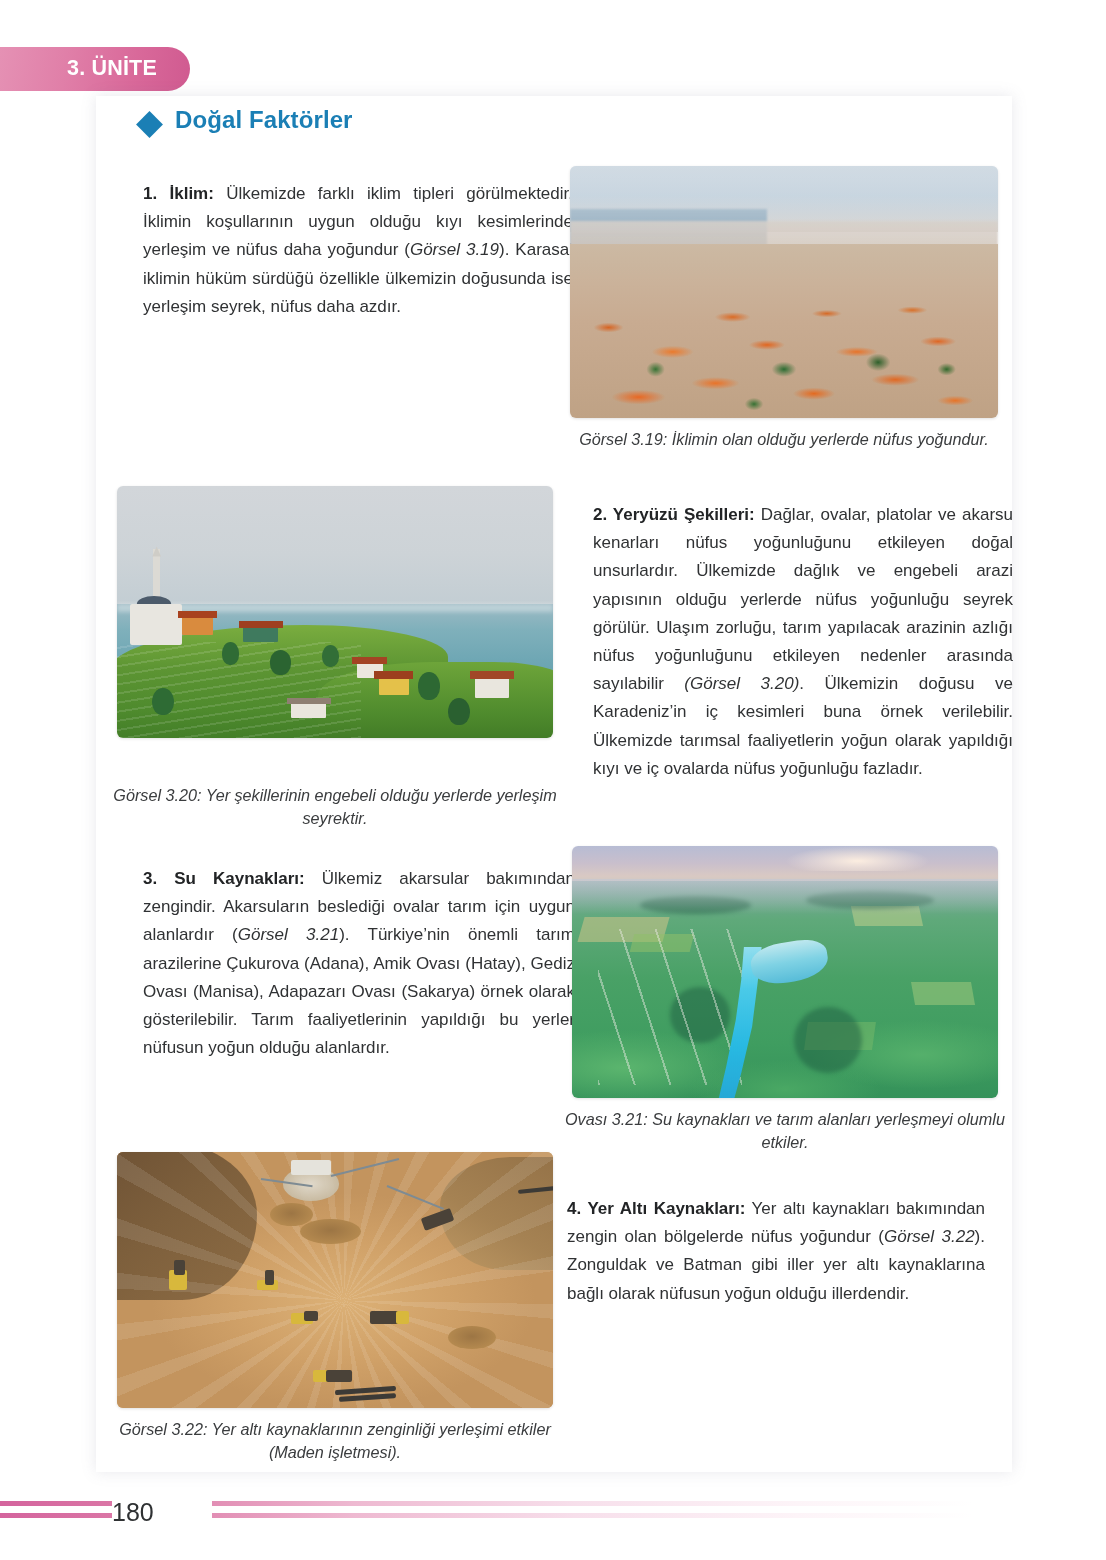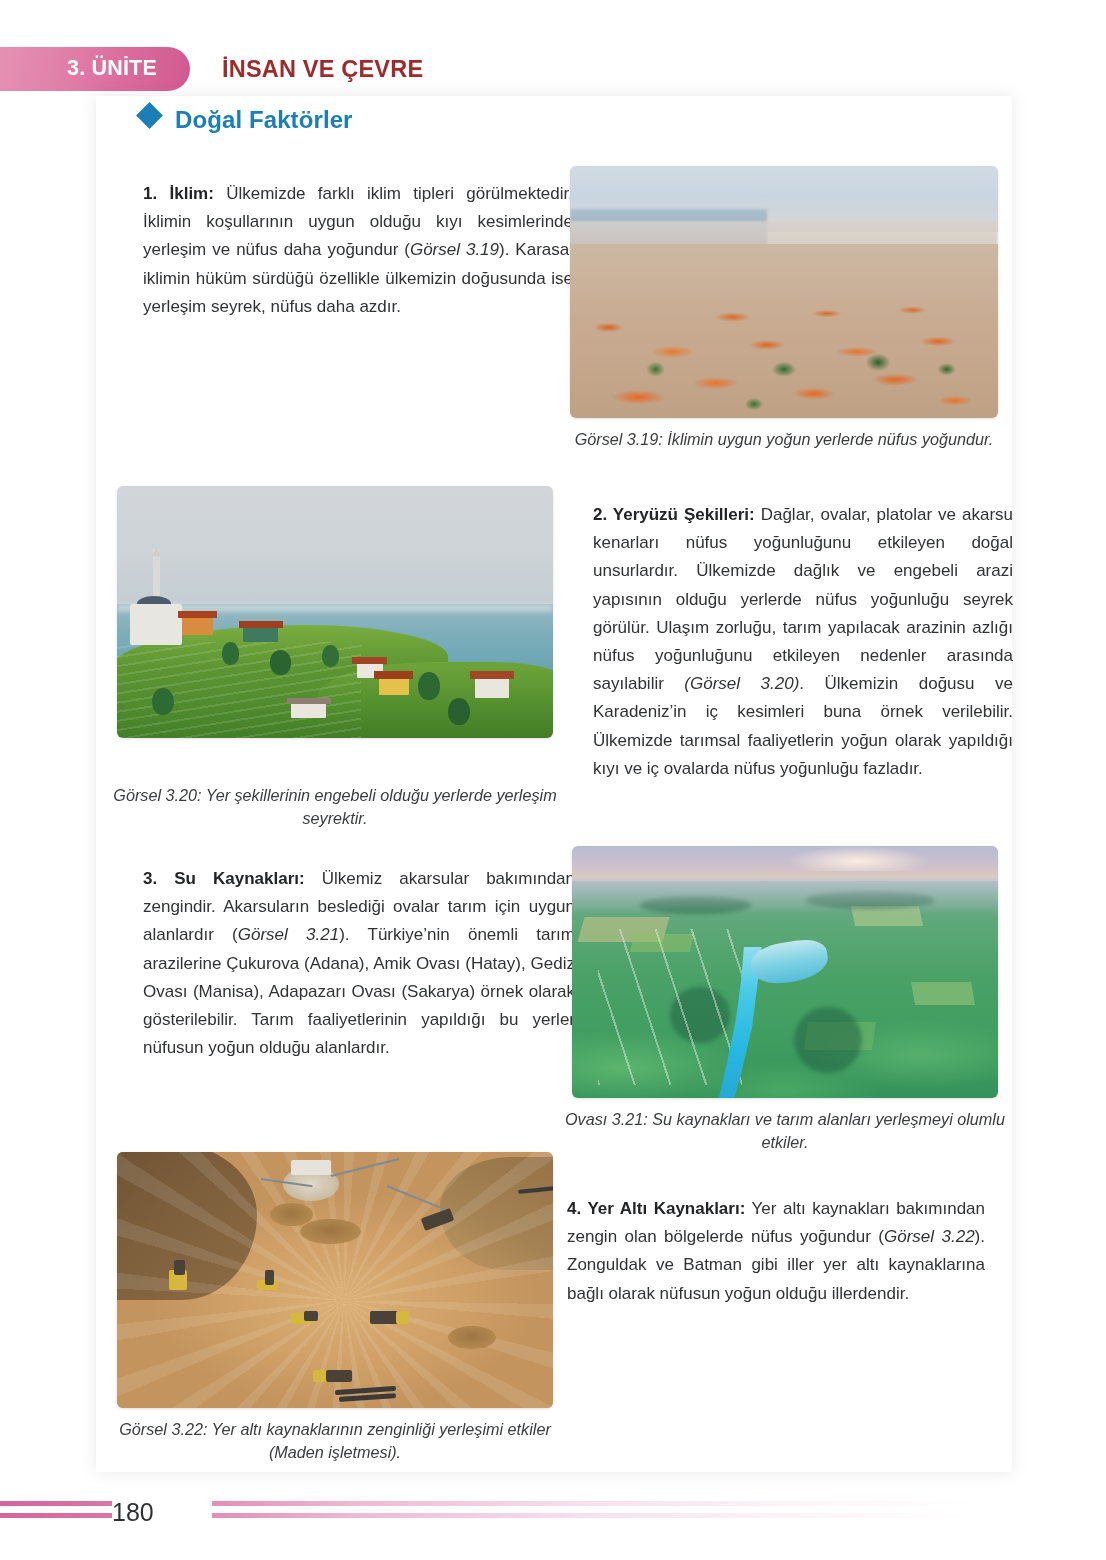--- a/index.html
+++ b/index.html
@@ -59,21 +59,21 @@
     width: 916px; height: 1376px;
     background: #ffffff;
     box-shadow: 0 0 14px rgba(120,120,140,0.17);
   }
 
   
   .section-title-row {
     position: absolute;
     left: 140px; top: 106px;
     display: flex;
-    align-items: flex-start;
+    align-items: flex-end;
     gap: 16px;
   }
   .diamond-bullet {
     width: 19px; height: 19px;
     background: #1b7fb5;
     transform: rotate(45deg);
     flex: 0 0 auto;
   }
   .section-title-text {
     color: #1b7fb5;
@@ -341,21 +341,20 @@
     line-height: 32px;
   }
 </style>
 </head>
 <body>
 
 <div class="page-header">
   <div class="unit-tab">
     <span class="unit-tab-label">3. ÜNİTE</span>
   </div>
-  <div class="header-title">İNSAN VE ÇEVRE</div>
 </div>
 
 <div class="content-card"></div>
 
 <div class="section-title-row">
   <span class="diamond-bullet"></span>
   <span class="section-title-text">Doğal Faktörler</span>
 </div>
 
 <p class="para" id="para-iklim"><b>1. İklim:</b><span> Ülkemizde farklı iklim tipleri görülmektedir. İklimin koşullarının uygun olduğu kıyı kesimlerinde yerleşim ve nüfus daha yoğundur (</span><i>Görsel 3.19</i><span>). Karasal iklimin hüküm sürdüğü özellikle ülkemizin doğusunda ise yerleşim seyrek, nüfus daha azdır.</span></p>
@@ -364,21 +363,21 @@
   <div class="figure-img">
     <div class="scene">
       <div class="s19-sky"></div>
       <div class="s19-sea"></div>
       <div class="s19-far"></div>
       <div class="s19-town"></div>
       <div class="s19-haze"></div>
     </div>
   </div>
 </div>
-<div class="caption" id="cap-319">Görsel 3.19: İklimin uygun yoğun yerlerde nüfus yoğundur.</div>
+<div class="caption" id="cap-319">Görsel 3.19: İklimin olan olduğu yerlerde nüfus yoğundur.</div>
 
 <p class="para" id="para-yeryuzu"><b>2. Yeryüzü Şekilleri:</b><span> Dağlar, ovalar, platolar ve akarsu kenarları nüfus yoğunluğunu etkileyen doğal unsurlardır. Ülkemizde dağlık ve engebeli arazi yapısının olduğu yerlerde nüfus yoğunluğu seyrek görülür. Ulaşım zorluğu, tarım yapılacak arazinin azlığı nüfus yoğunluğunu etkileyen nedenler arasında sayılabilir </span><i>(Görsel 3.20)</i><span>. Ülkemizin doğusu ve Karadeniz’in iç kesimleri buna örnek verilebilir. Ülkemizde tarımsal faaliyetlerin yoğun olarak yapıldığı kıyı ve iç ovalarda nüfus yoğunluğu fazladır.</span></p>
 
 <div class="figure" id="fig-320">
   <div class="figure-img">
     <div class="scene">
       <div class="s20-sky"></div>
       <div class="s20-sea"></div>
       <div class="s20-sea-band"></div>
       <div class="s20-hill"></div>

